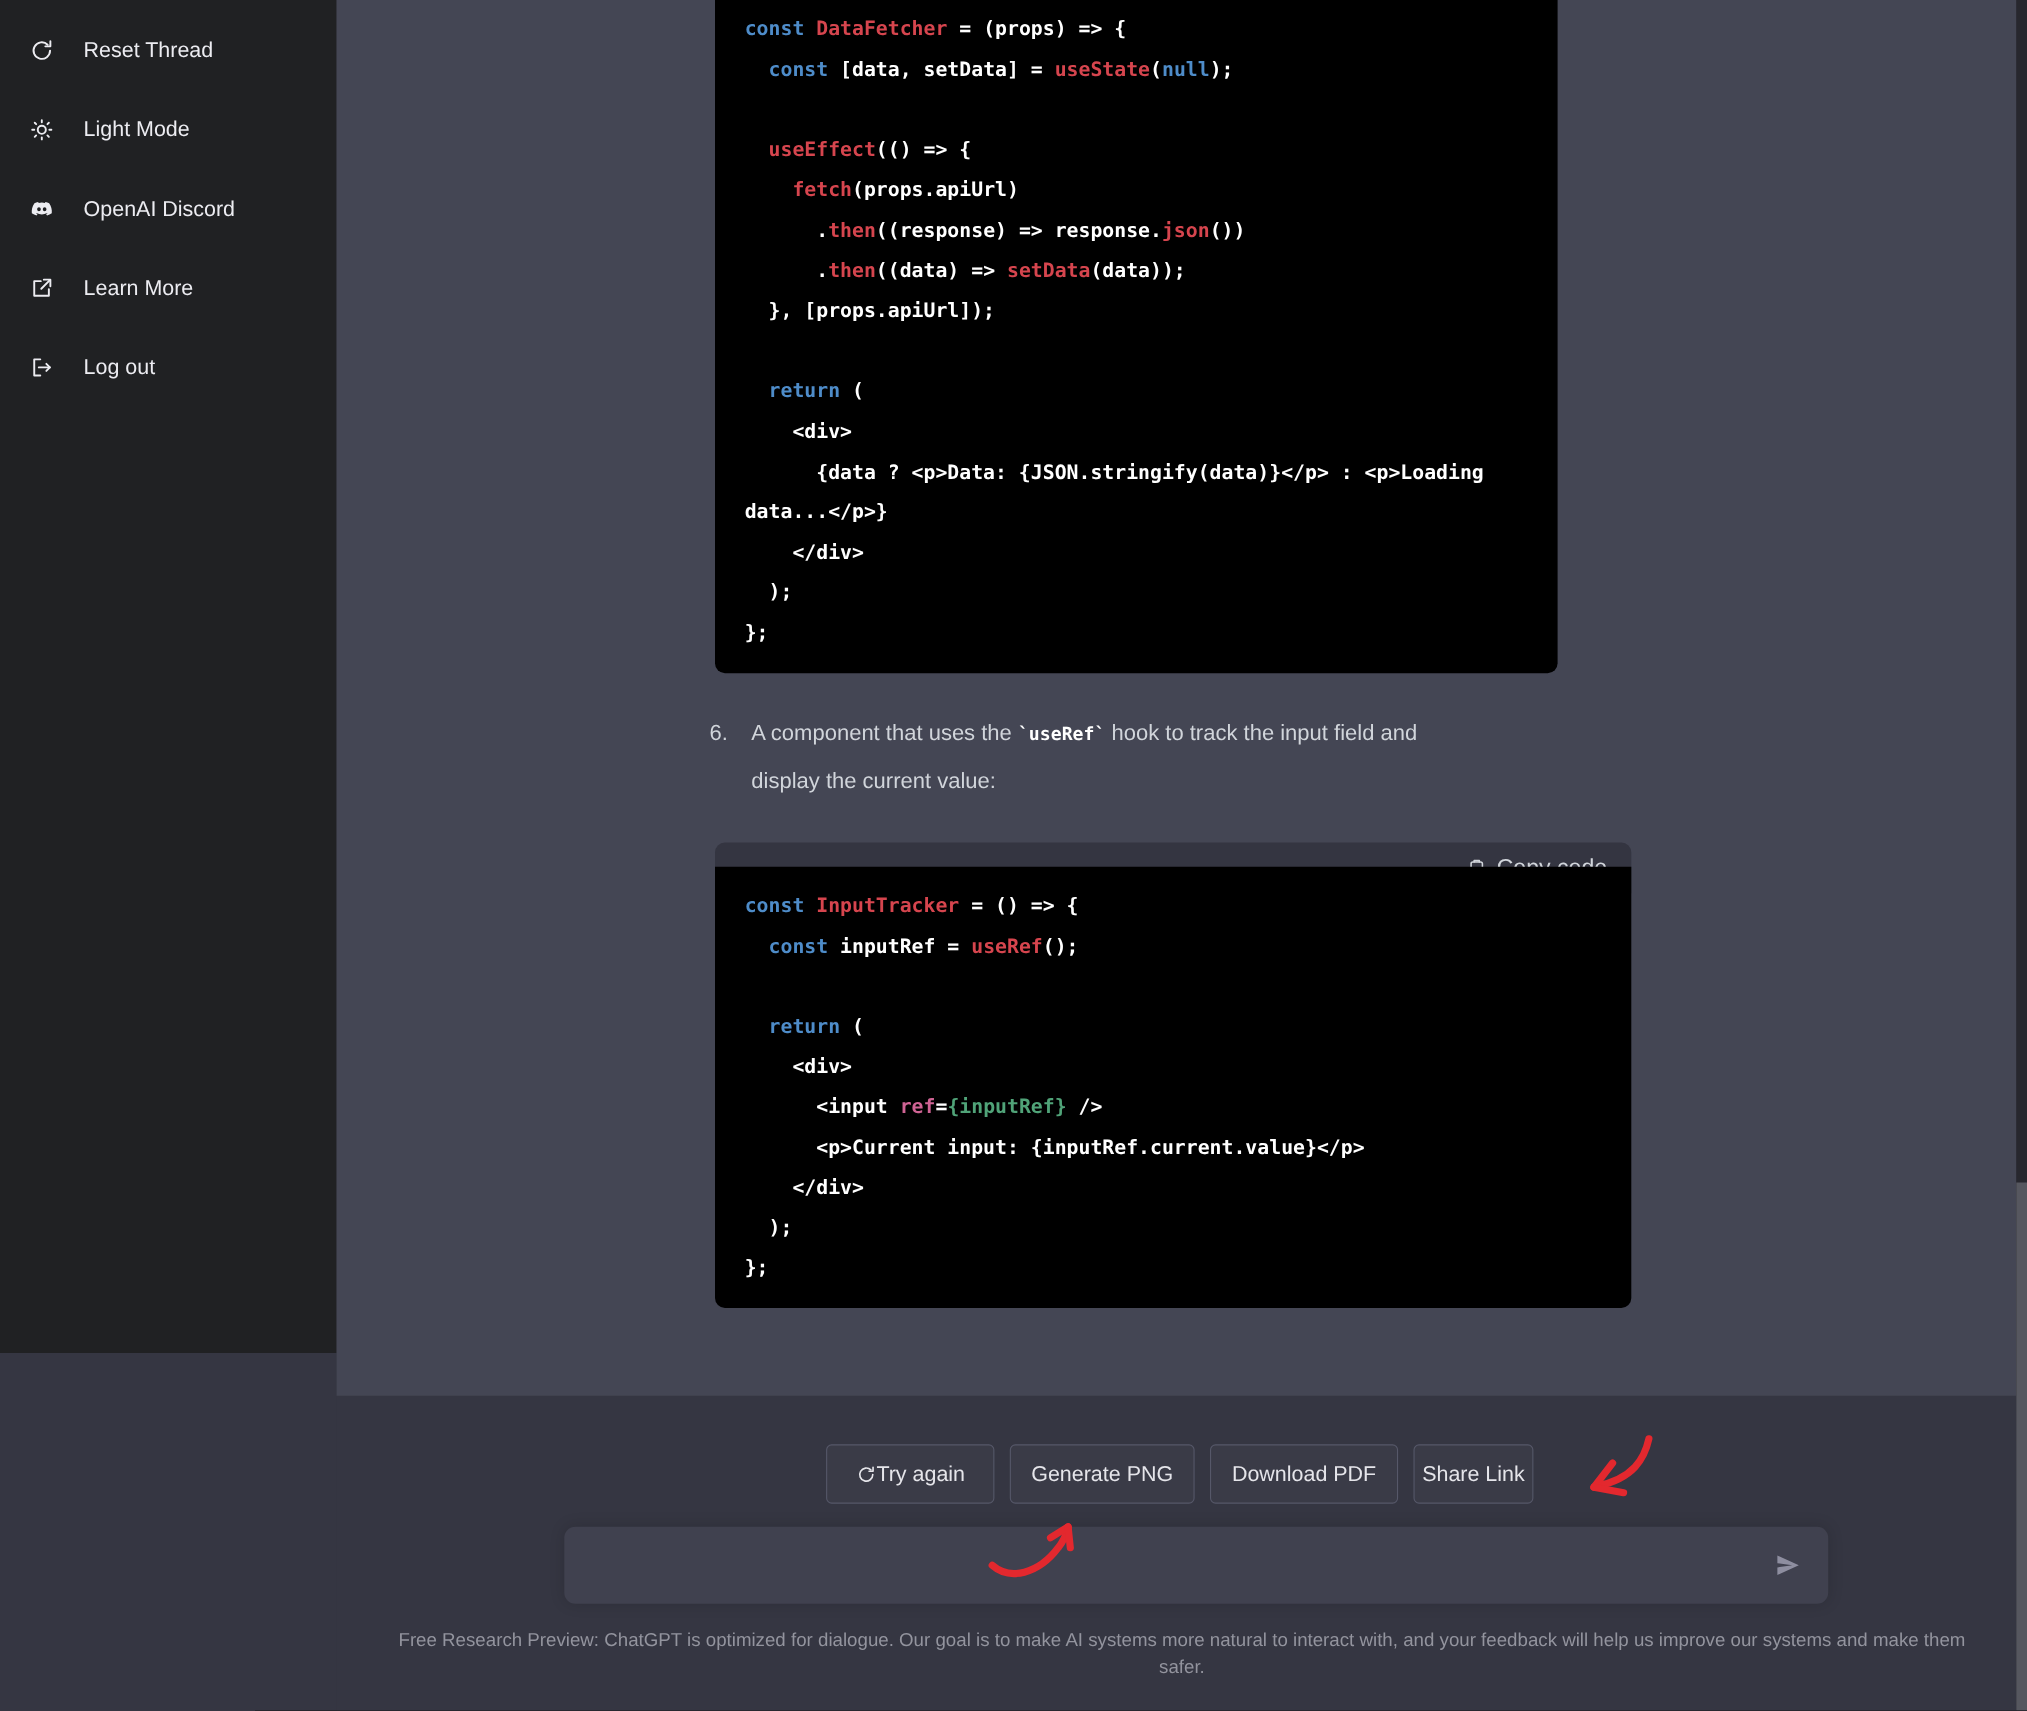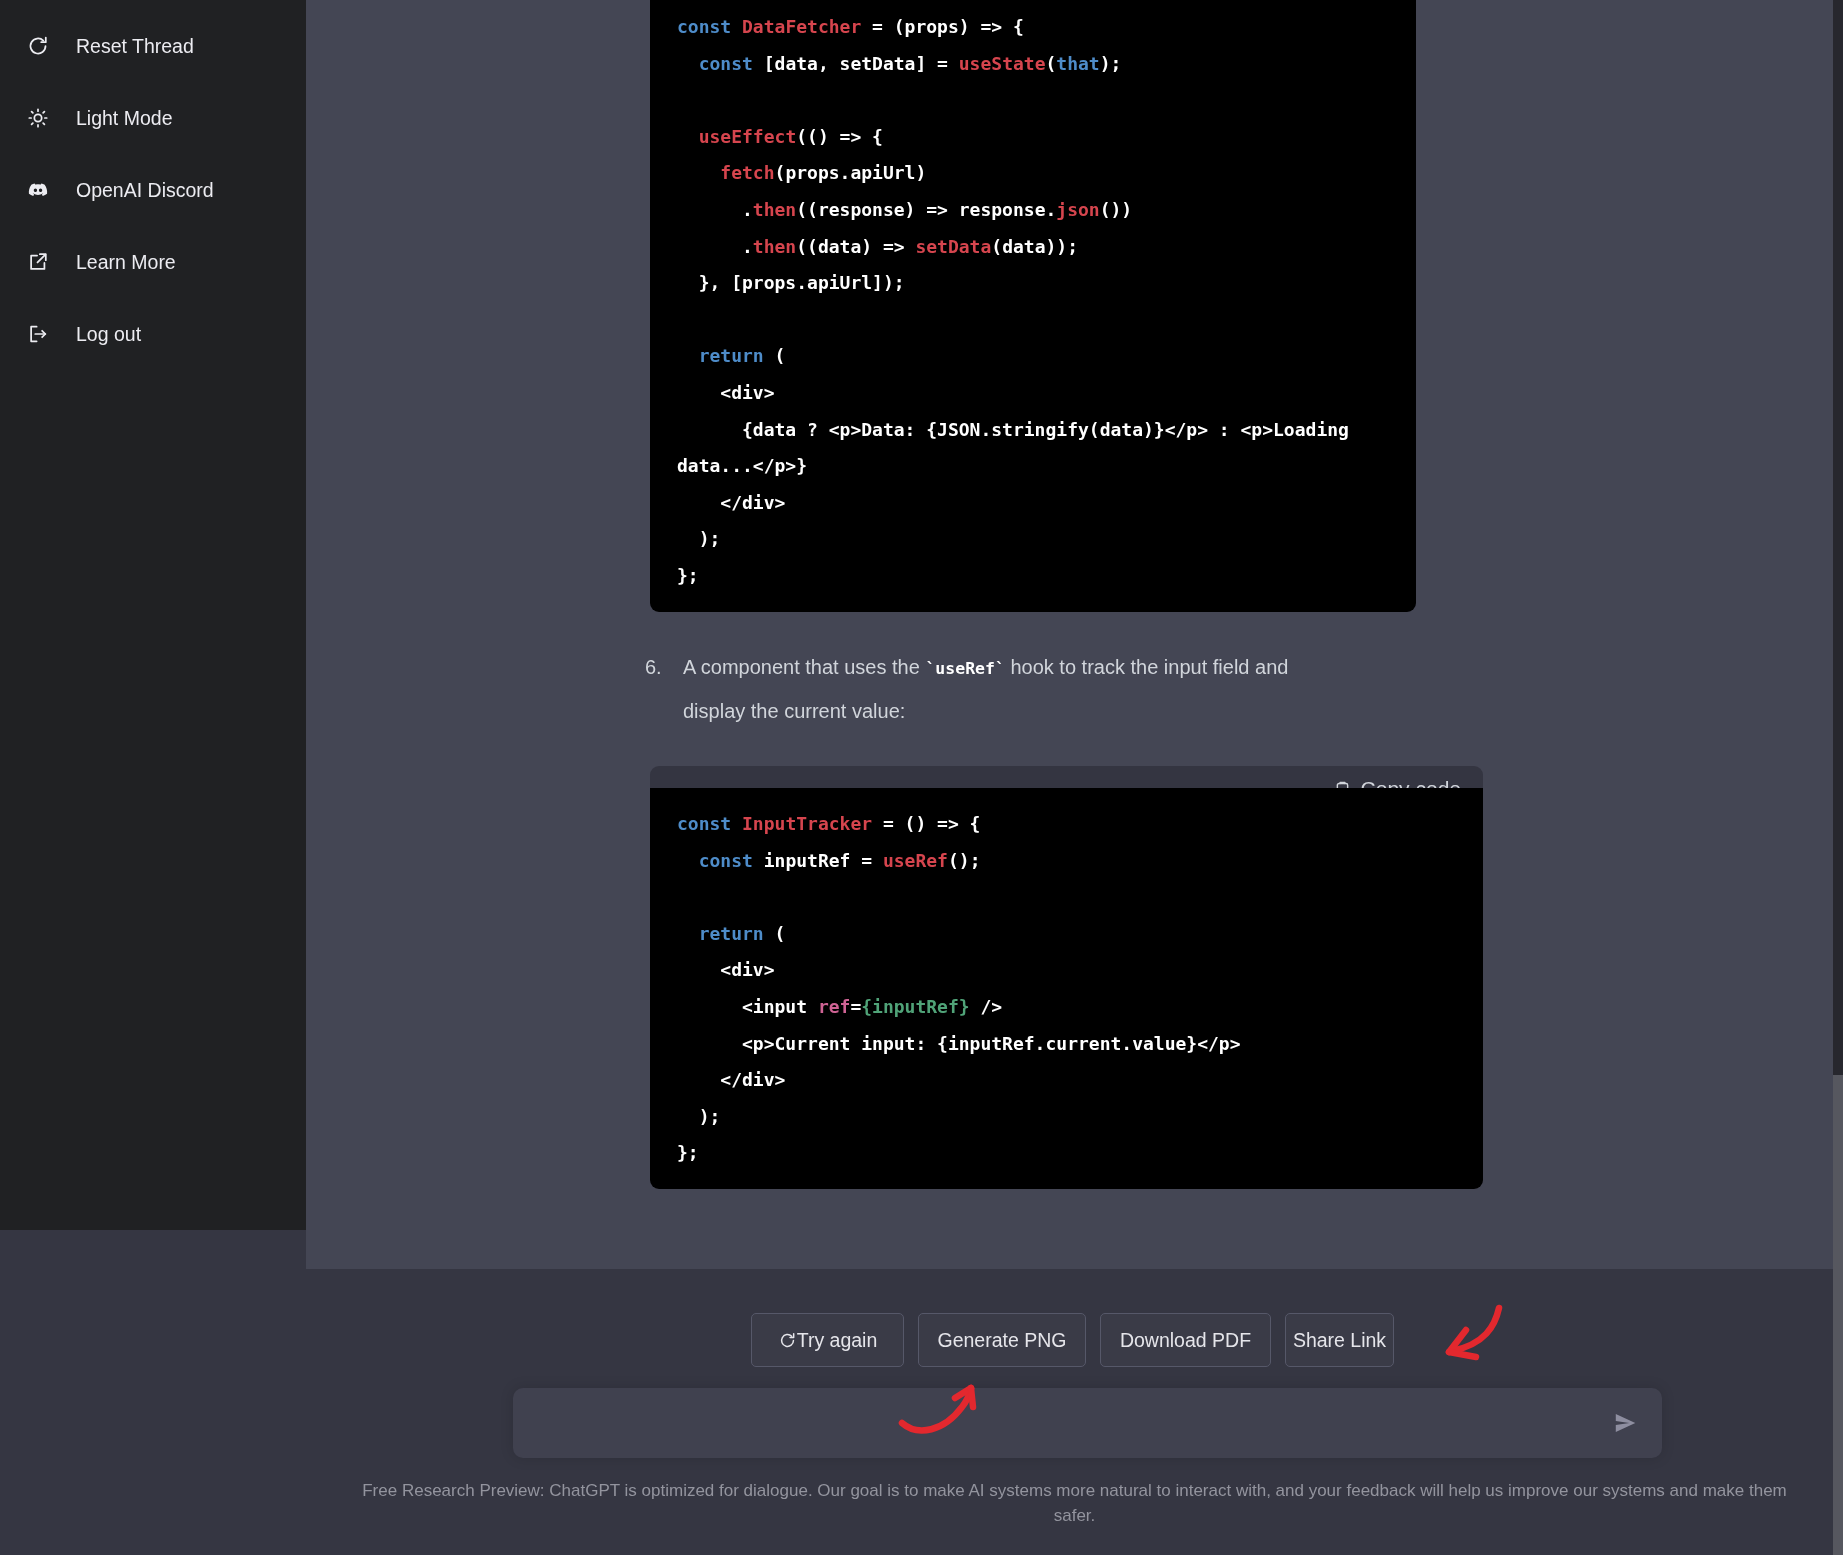--- a/index.html
+++ b/index.html
@@ -134,21 +134,21 @@
         </svg>
       </span>
       <span>Log out</span>
     </div>
   </nav>
 
   <section class="chat"></section>
 
   <div class="codeblock codeblock1" id="code1">
       <div class="code-line"><span class="tok-kw">const</span><span class="tok-plain"> </span><span class="tok-fn">DataFetcher</span><span class="tok-plain"> = (props) =&gt; {</span></div>
-      <div class="code-line"><span class="tok-plain">  </span><span class="tok-kw">const</span><span class="tok-plain"> [data, setData] = </span><span class="tok-fn">useState</span><span class="tok-plain">(</span><span class="tok-kw">that</span><span class="tok-plain">);</span></div>
+      <div class="code-line"><span class="tok-plain">  </span><span class="tok-kw">const</span><span class="tok-plain"> [data, setData] = </span><span class="tok-fn">useState</span><span class="tok-plain">(</span><span class="tok-kw">null</span><span class="tok-plain">);</span></div>
       <div class="code-line">&nbsp;</div>
       <div class="code-line"><span class="tok-plain">  </span><span class="tok-fn">useEffect</span><span class="tok-plain">(() =&gt; {</span></div>
       <div class="code-line"><span class="tok-plain">    </span><span class="tok-fn">fetch</span><span class="tok-plain">(props.apiUrl)</span></div>
       <div class="code-line"><span class="tok-plain">      .</span><span class="tok-fn">then</span><span class="tok-plain">((response) =&gt; response.</span><span class="tok-fn">json</span><span class="tok-plain">())</span></div>
       <div class="code-line"><span class="tok-plain">      .</span><span class="tok-fn">then</span><span class="tok-plain">((data) =&gt; </span><span class="tok-fn">setData</span><span class="tok-plain">(data));</span></div>
       <div class="code-line"><span class="tok-plain">  }, [props.apiUrl]);</span></div>
       <div class="code-line">&nbsp;</div>
       <div class="code-line"><span class="tok-plain">  </span><span class="tok-kw">return</span><span class="tok-plain"> (</span></div>
       <div class="code-line"><span class="tok-plain">    &lt;div&gt;</span></div>
       <div class="code-line"><span class="tok-plain">      {data ? &lt;p&gt;Data: {JSON.stringify(data)}&lt;/p&gt; : &lt;p&gt;Loading</span></div>

